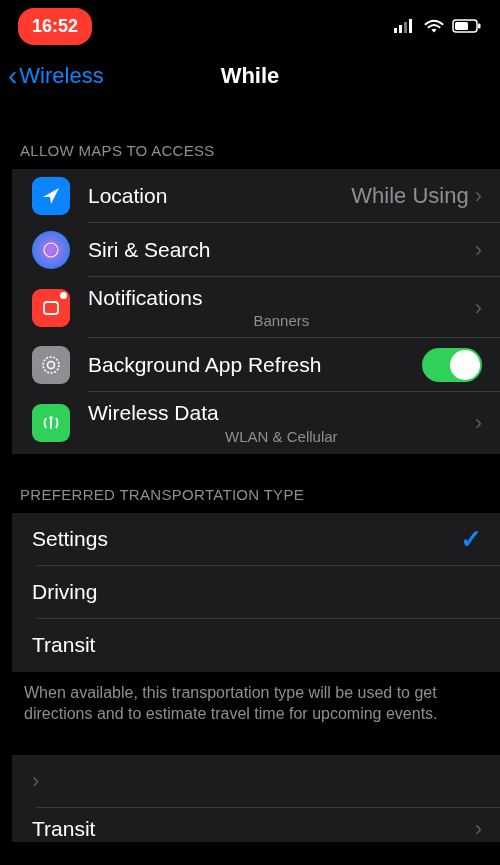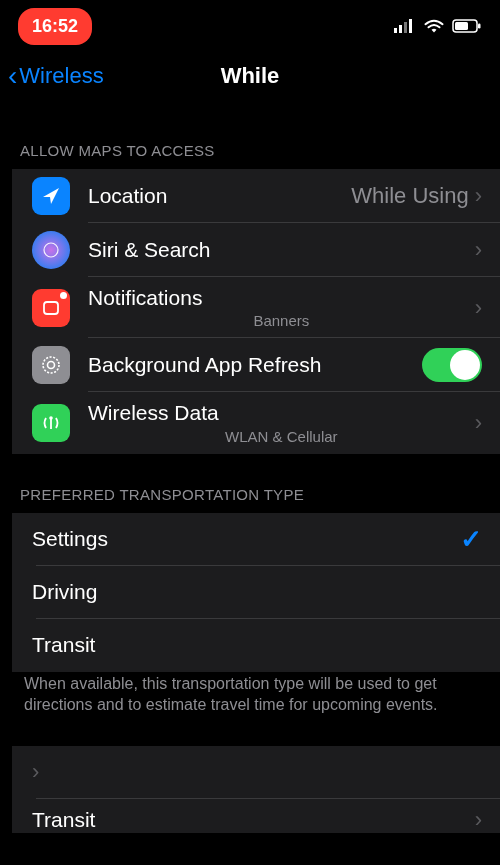--- a/index.html
+++ b/index.html
@@ -124,21 +124,21 @@
     width: 30px; height: 30px;
     background: #fff;
     border-radius: 50%;
     top: 2px; right: 2px;
   }
 
   
   .check { color: #0a84ff; font-size: 26px; font-weight: 600; }
 
   .footer-text {
-    padding: 1px 24px 30px;
+    padding: 10px 24px 30px;
     color: #8e8e93;
     font-size: 16px;
     line-height: 1.35;
   }
 
   
   .ic-location { background: #0a84ff; }
   .ic-siri     { background: radial-gradient(circle at 50% 50%, #c773e8, #3d7cf0 70%); }
   .ic-notif    { background: #ff3b30; }
   .ic-gear     { background: #8e8e93; }

